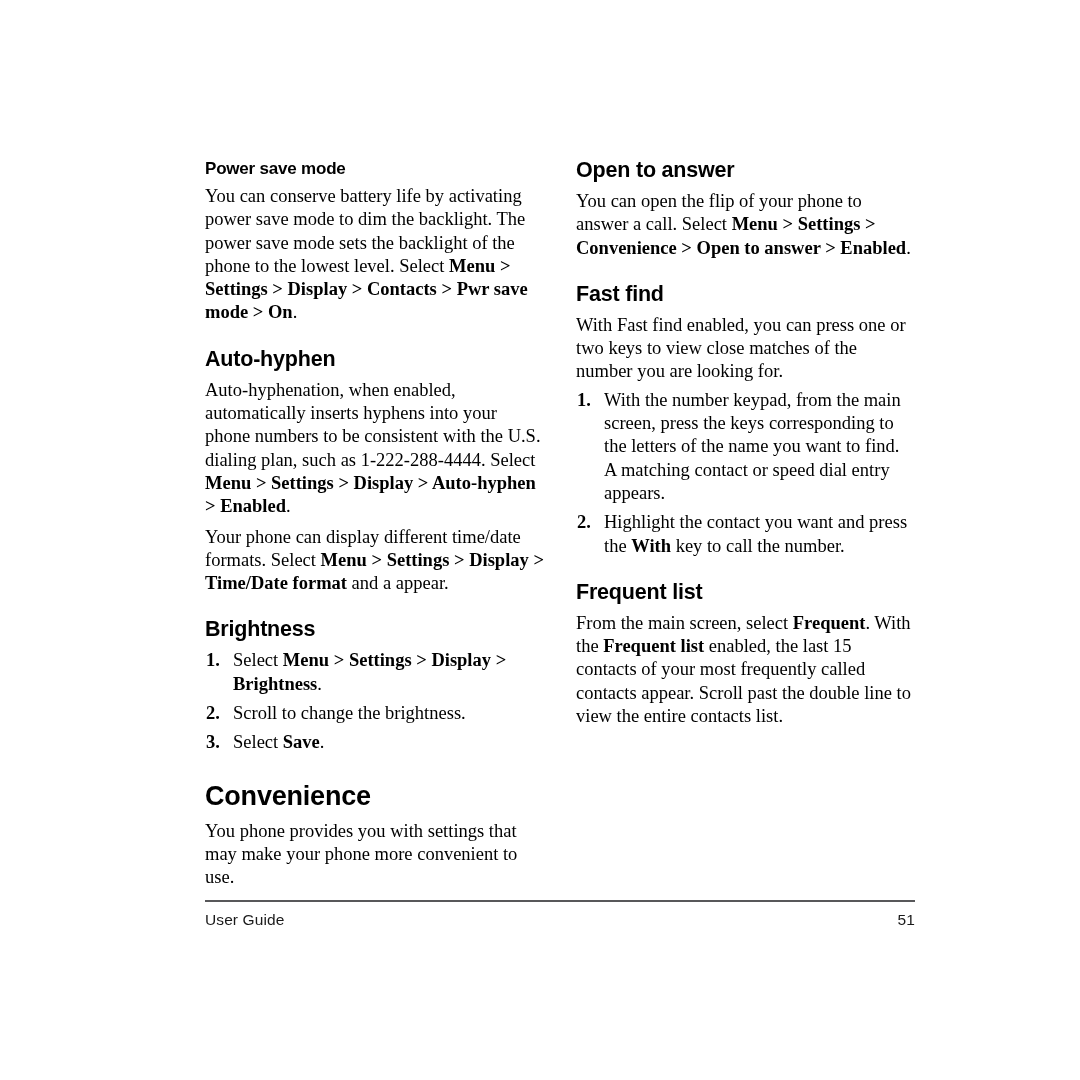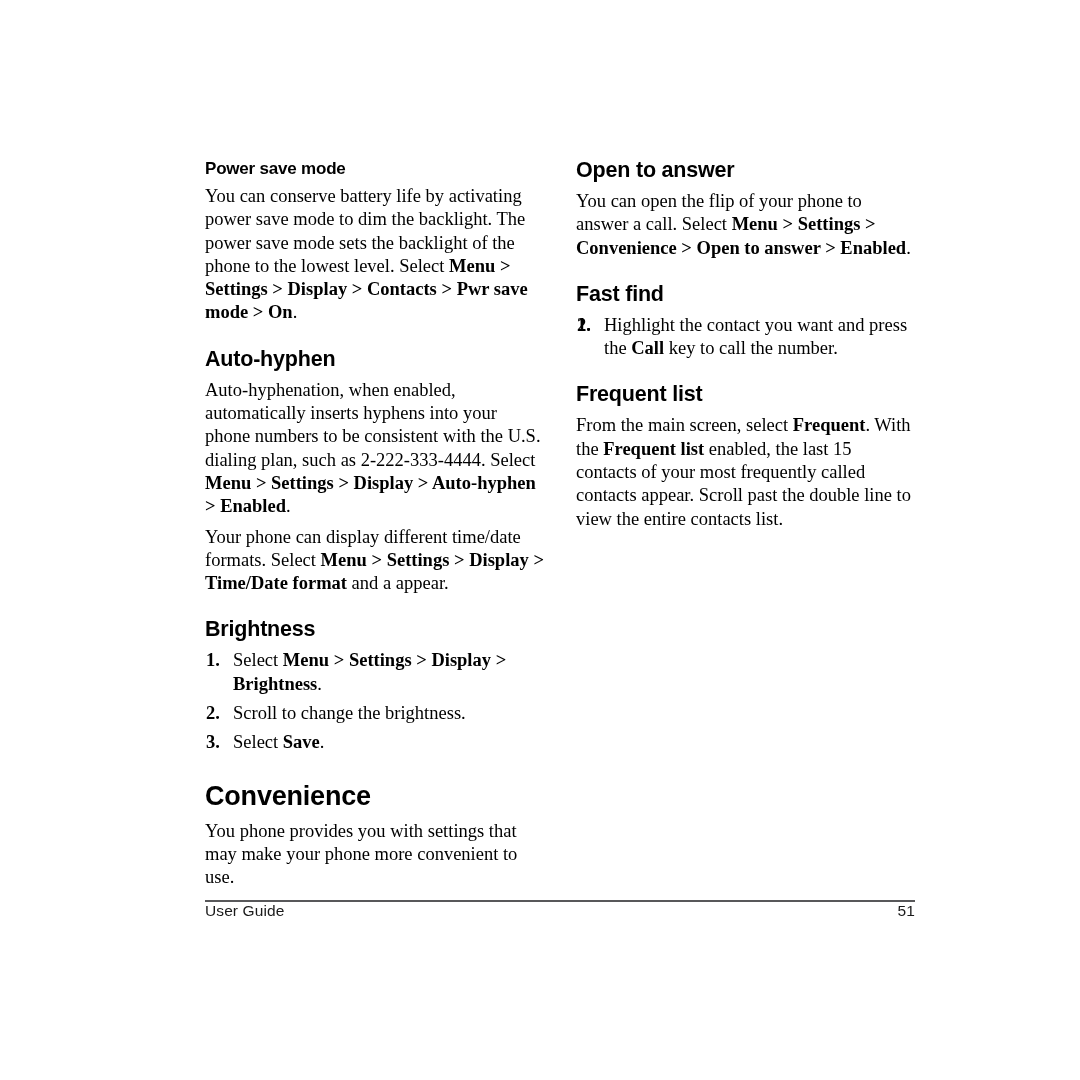--- a/index.html
+++ b/index.html
@@ -117,41 +117,42 @@
   }
   .footer-rule {
     width: 100%;
     height: 1.5px;
     background: #58585a;
   }
   .footer-row {
     display: flex;
     justify-content: space-between;
     align-items: baseline;
+    margin-top: 9px;
     font-family: "Liberation Sans", "DejaVu Sans", sans-serif;
     font-size: 15.5px;
     color: #1a1a1a;
   }
   .footer-label { letter-spacing: 0.1px; }
   .footer-page  { letter-spacing: 0.1px; }
 </style>
 </head>
 <body>
 
 <div class="page">
 
   <div class="columns">
 
     <div class="col">
 
       <h3 class="sec-h3">Power save mode</h3>
       <p class="body"><span>You can conserve battery life by activating power save mode to dim the backlight. The power save mode sets the backlight of the phone to the lowest level. Select </span><b>Menu</b><b> &gt; </b><b>Settings</b><b> &gt; </b><b>Display</b><b> &gt; </b><b>Contacts</b><b> &gt; </b><b>Pwr save mode</b><b> &gt; </b><b>On</b><span>.</span></p>
 
       <h2 class="sec-h2">Auto-hyphen</h2>
-      <p class="body"><span>Auto-hyphenation, when enabled, automatically inserts hyphens into your phone numbers to be consistent with the U.S. dialing plan, such as 2-222-333-4444. Select </span><b>Menu</b><b> &gt; </b><b>Settings</b><b> &gt; </b><b>Display</b><b> &gt; </b><b>Auto-hyphen</b><b> &gt; </b><b>Enabled</b><span>.</span></p>
+      <p class="body"><span>Auto-hyphenation, when enabled, automatically inserts hyphens into your phone numbers to be consistent with the U.S. dialing plan, such as 1-222-288-4444. Select </span><b>Menu</b><b> &gt; </b><b>Settings</b><b> &gt; </b><b>Display</b><b> &gt; </b><b>Auto-hyphen</b><b> &gt; </b><b>Enabled</b><span>.</span></p>
 
       <p class="body"><span>Your phone can display different time/date formats. Select </span><b>Menu</b><b> &gt; </b><b>Settings</b><b> &gt; </b><b>Display</b><b> &gt; </b><b>Time/Date format</b><span> and a appear.</span></p>
 
       <h2 class="sec-h2">Brightness</h2>
       <ol class="numlist">
         <li><span class="marker">1.</span><span>Select </span><b>Menu</b><b> &gt; </b><b>Settings</b><b> &gt; </b><b>Display</b><b> &gt; </b><b>Brightness</b><span>.</span></li>
         <li><span class="marker">2.</span><span>Scroll to change the brightness.</span></li>
         <li><span class="marker">3.</span><span>Select </span><b>Save</b><span>.</span></li>
       </ol>
 
@@ -159,23 +160,24 @@
       <p class="body">You phone provides you with settings that may make your phone more convenient to use.</p>
 
     </div>
 
     <div class="col">
 
       <h2 class="sec-h2">Open to answer</h2>
       <p class="body"><span>You can open the flip of your phone to answer a call. Select </span><b>Menu</b><b> &gt; </b><b>Settings</b><b> &gt; </b><b>Convenience</b><b> &gt; </b><b>Open to answer</b><b> &gt; </b><b>Enabled</b><span>.</span></p>
 
       <h2 class="sec-h2">Fast find</h2>
+      <p class="body">With Fast find enabled, you can press one or two keys to view close matches of the number you are looking for.</p>
       <ol class="numlist">
-        <li><span class="marker">1.</span></li>
-        <li><span class="marker">2.</span><span>Highlight the contact you want and press the </span><b>Call</b><span> key to call the number.</span></li>
+        <li><span class="marker">1.</span><span>With the number keypad, from the main screen, press the keys corresponding to the letters of the name you want to find. A matching contact or speed dial entry appears.</span></li>
+        <li><span class="marker">2.</span><span>Highlight the contact you want and press the </span><b>With</b><span> key to call the number.</span></li>
       </ol>
 
       <h2 class="sec-h2">Frequent list</h2>
       <p class="body"><span>From the main screen, select </span><b>Frequent</b><span>. With the </span><b>Frequent list</b><span> enabled, the last 15 contacts of your most frequently called contacts appear. Scroll past the double line to view the entire contacts list.</span></p>
 
     </div>
   </div>
 
   <div class="footer">
     <div class="footer-rule"></div>

